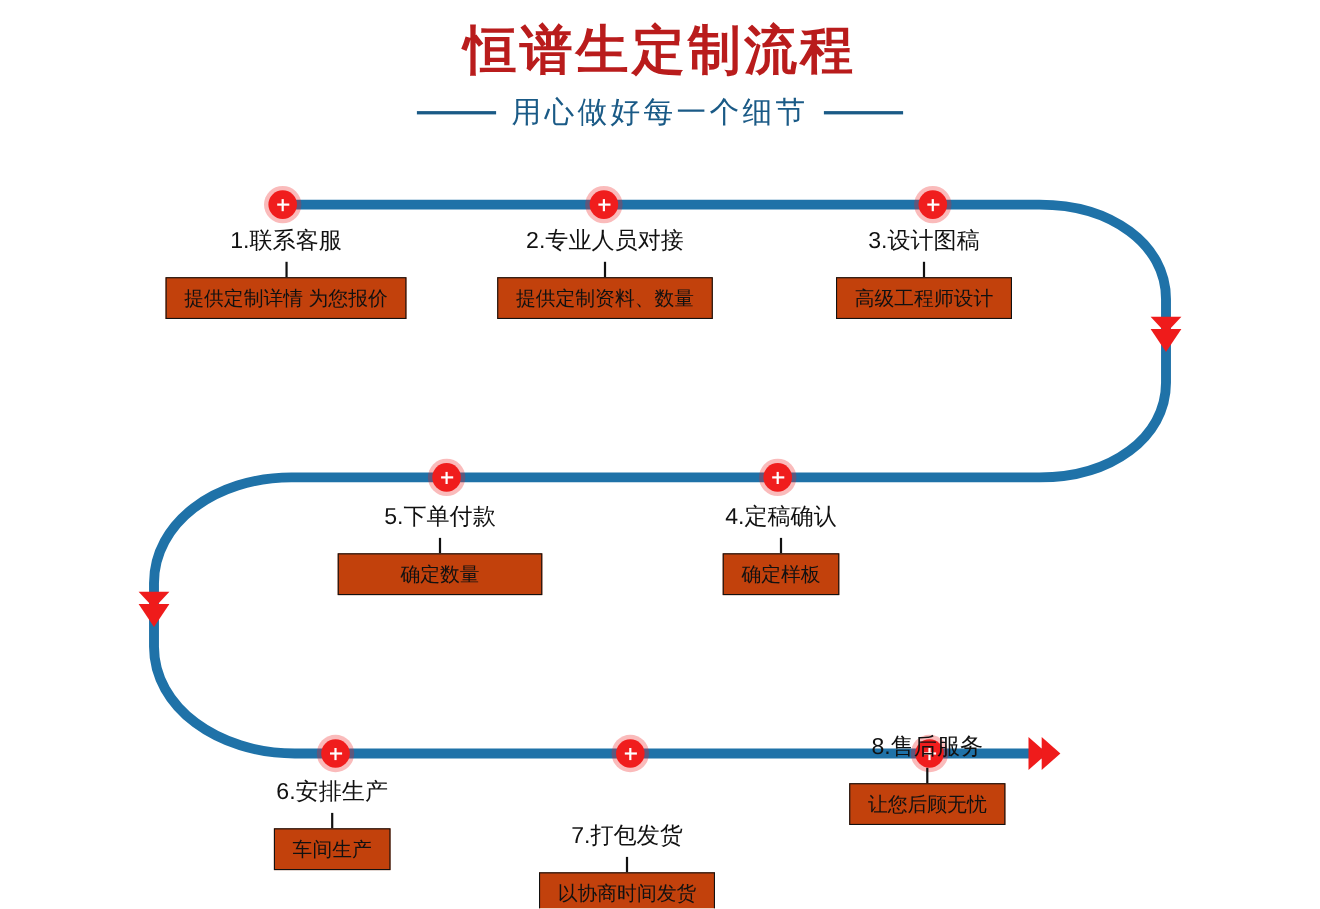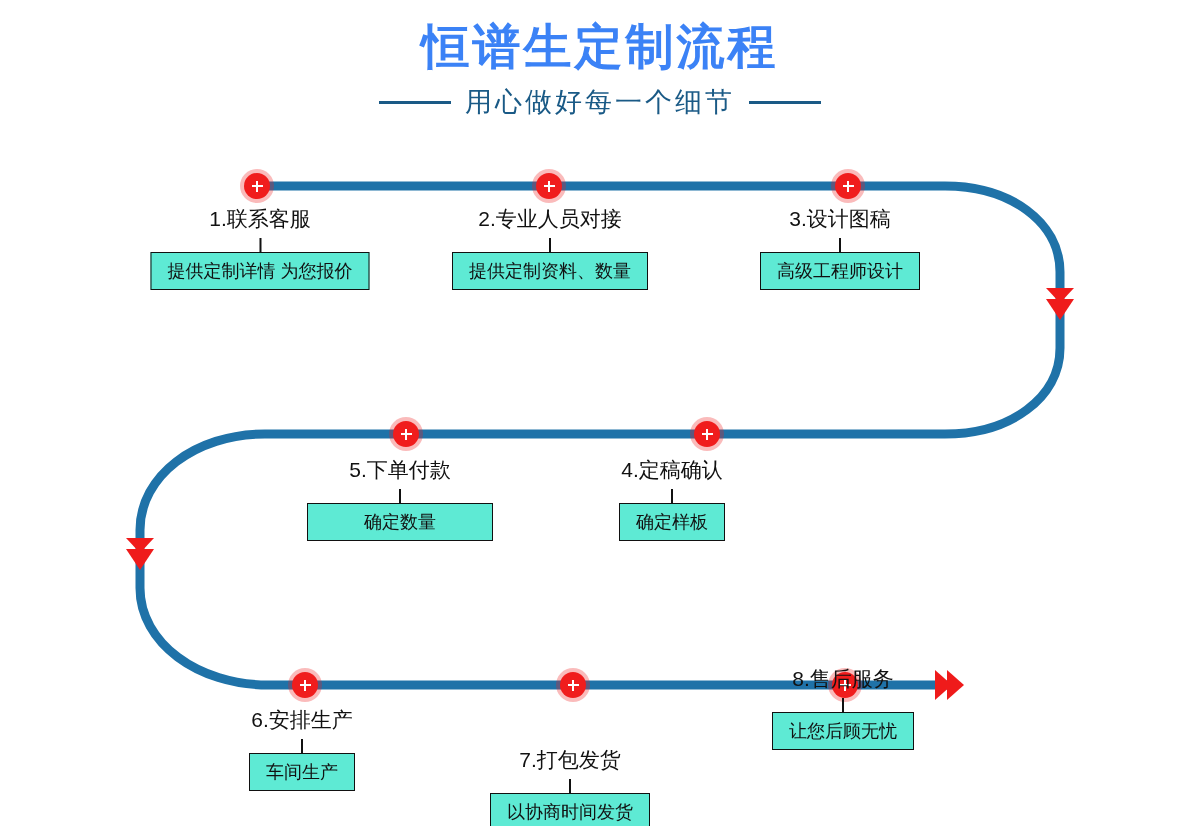--- a/index.html
+++ b/index.html
@@ -22,21 +22,21 @@
   #header {
     position: absolute;
     left: 0;
     top: 18px;
     width: 1200px;
     text-align: center;
   }
   #main-title {
     font-size: 48px;
     font-weight: bold;
-    color: #3b82f6;
+    color: #b91c1c;
     letter-spacing: 3px;
     line-height: 58px;
     white-space: nowrap;
     text-align: center;
   }
   #subtitle-row {
     display: flex;
     align-items: center;
     justify-content: center;
     gap: 14px;
@@ -78,21 +78,21 @@
   }
   .step-stem {
     width: 2px;
     height: 14px;
     background: #111111;
     margin: 6px auto 0 auto;
   }
   .step-box {
     display: inline-block;
     border: 1.5px solid #111111;
-    background: #5eead4;
+    background: #c2410c;
     padding: 8px 16px;
     font-size: 18px;
     color: #111111;
     white-space: nowrap;
     line-height: 20px;
   }
 
   
   .node {
     position: absolute;
@@ -190,21 +190,21 @@
     <div class="step-stem"></div>
     <div class="step-box">高级工程师设计</div>
   </div>
 
   <div class="step" style="left:400px; top:457px;">
     <div class="step-title">5.下单付款</div>
     <div class="step-stem"></div>
     <div class="step-box" style="padding-left:56px; padding-right:56px;font-family:Liberation Serif, serif;">确定数量</div>
   </div>
 
-  <div class="step" style="left:672px; top:457px;">
+  <div class="step" style="left:710px; top:457px;">
     <div class="step-title">4.定稿确认</div>
     <div class="step-stem"></div>
     <div class="step-box">确定样板</div>
   </div>
 
   <div class="step" style="left:302px; top:707px;">
     <div class="step-title">6.安排生产</div>
     <div class="step-stem"></div>
     <div class="step-box">车间生产</div>
   </div>

